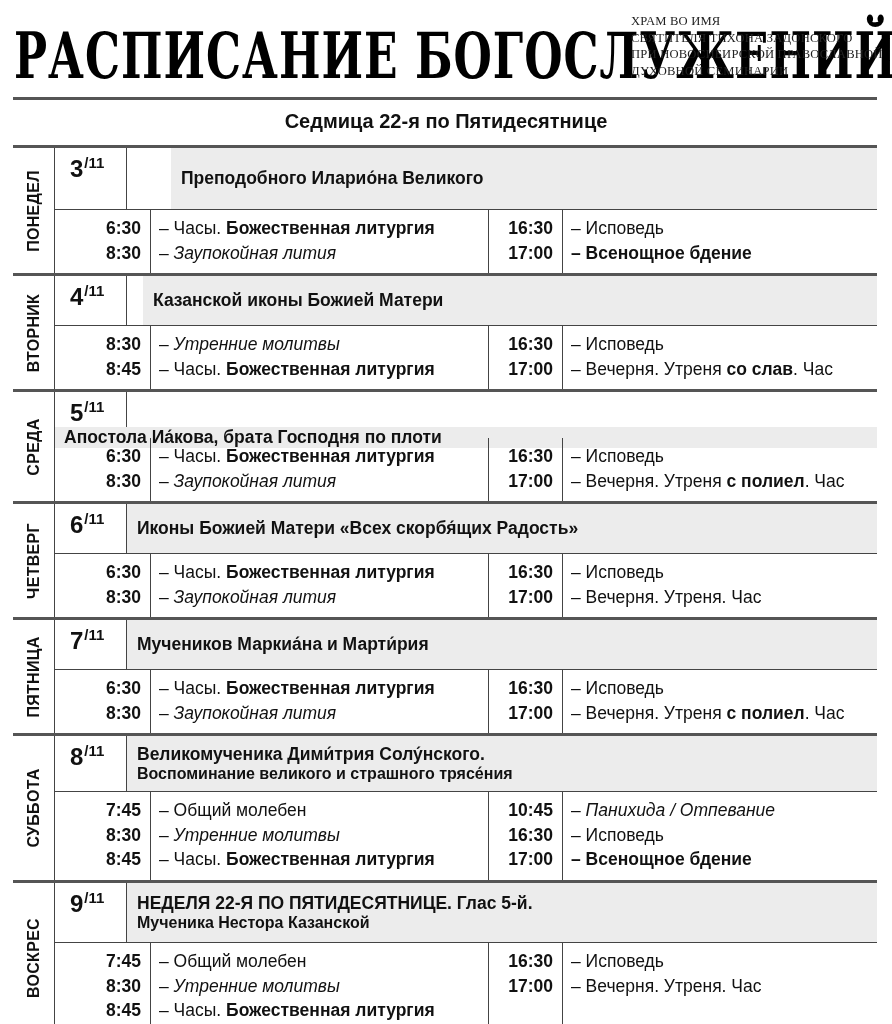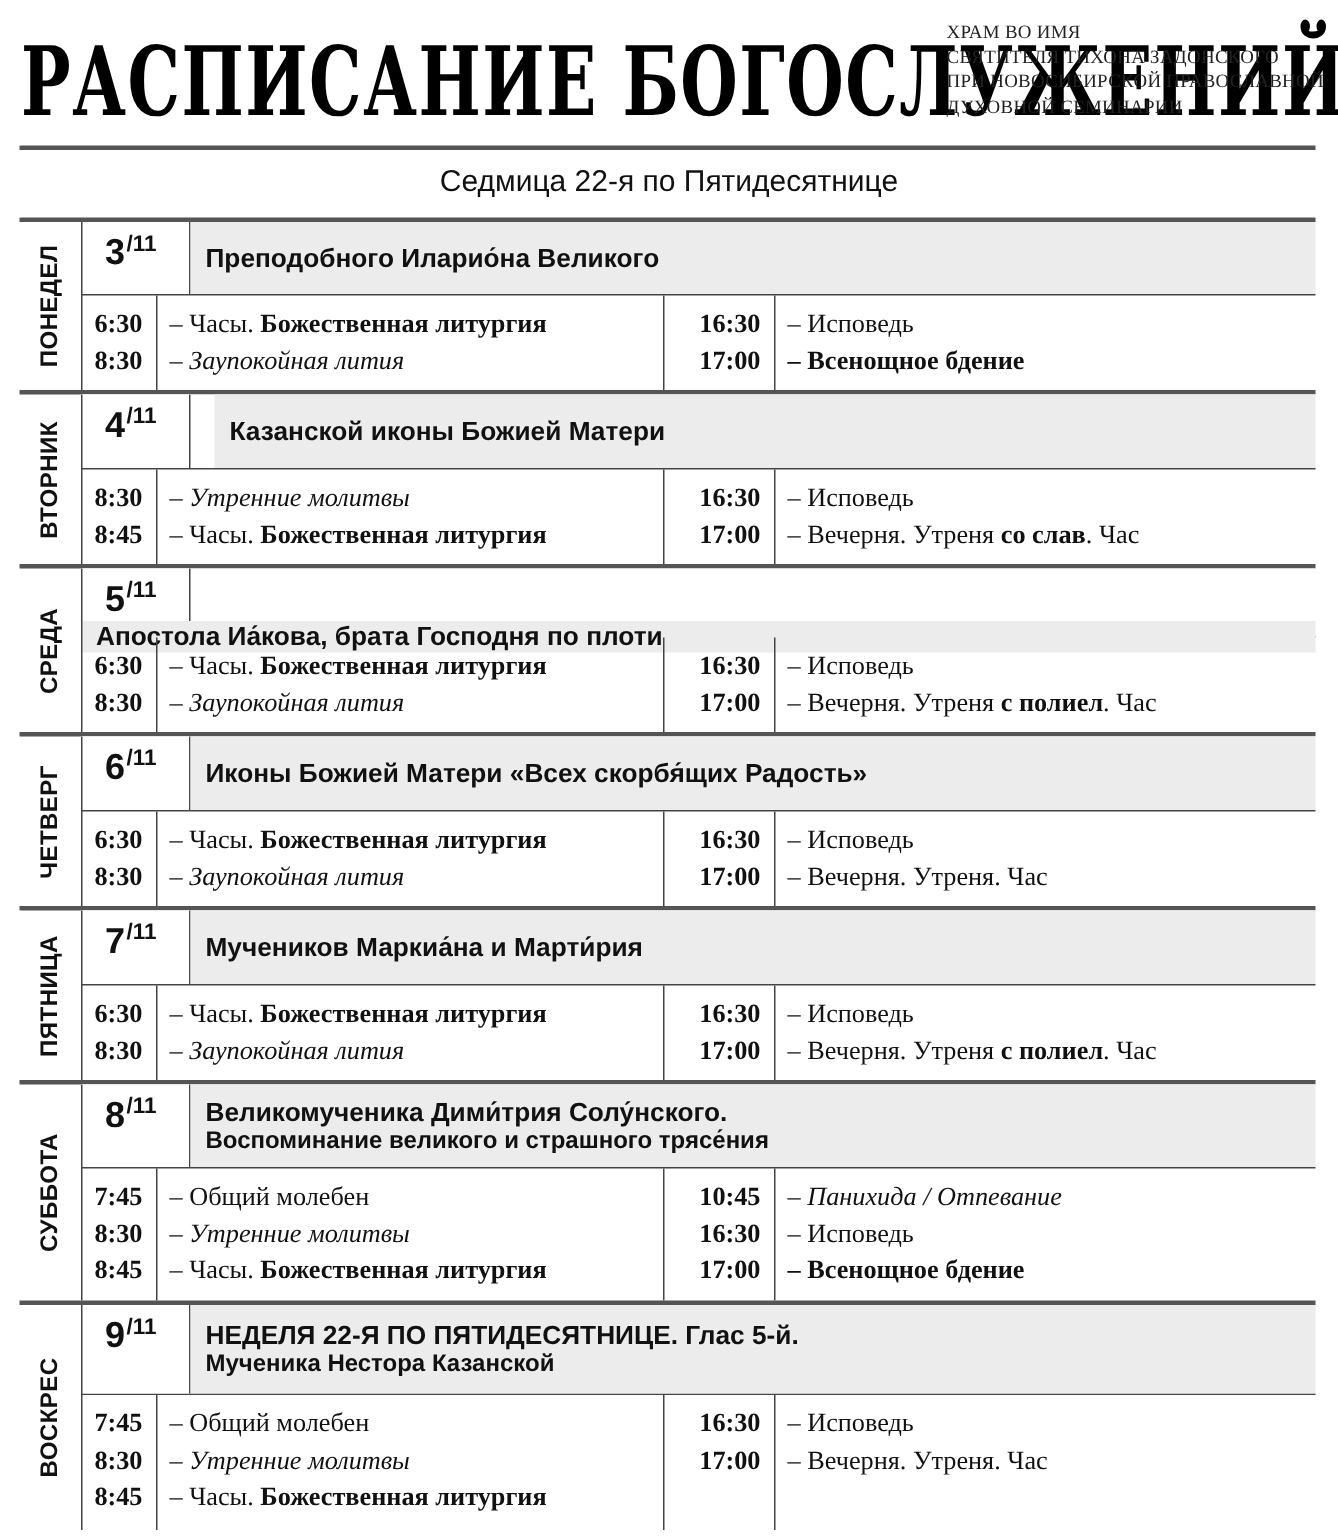--- a/index.html
+++ b/index.html
@@ -2,31 +2,31 @@
 <html><head>
 <meta charset="utf-8">
 <style>
   html,body{margin:0;padding:0;background:#fff;}
   body{width:892px;height:1024px;position:relative;overflow:hidden;font-family:"Liberation Sans",sans-serif;color:#111;}
   .header{position:absolute;left:0;top:0;width:892px;height:100px;}
   .big-title{position:absolute;left:14px;top:4px;width:580px;height:72px;font-family:"DejaVu Serif",serif;font-weight:bold;font-size:44px;letter-spacing:1px;line-height:72px;transform:scaleY(1.45);transform-origin:top left;white-space:nowrap;color:#000;}
   .church{position:absolute;left:607px;top:13px;font-family:"Liberation Serif",serif;font-size:12.6px;line-height:16.5px;color:#222;letter-spacing:0.2px;margin-left:24px;}
   .church div{white-space:nowrap;}
   .rule{position:absolute;left:13px;width:864px;height:3px;background:#555;}
-  .week-title{position:absolute;left:0;width:892px;top:110px;text-align:center;font-weight:normal;font-size:20px;}
+  .week-title{position:absolute;left:0;width:892px;top:110px;text-align:center;font-weight:bold;font-size:20px;}
   .table{position:absolute;left:13px;top:145px;width:864px;}
   .day{position:relative;border-top:3px solid #555;}
   .day-label{position:absolute;left:0;top:0;bottom:0;width:41px;border-right:1.5px solid #444;}
   .day-label span{position:absolute;left:50%;top:50%;transform:translate(-50%,-50%) rotate(-90deg);font-weight:bold;font-size:16px;white-space:nowrap;letter-spacing:0.3px;}
   .feast{margin-left:41px;display:flex;background:#fff;border-bottom:1.5px solid #444;}
   .date{width:73px;border-right:1.5px solid #444;box-sizing:border-box;font-weight:bold;font-size:24px;padding:6px 0 0 16px;background:#fff;}
   .date sup{font-size:15px;vertical-align:9px;margin-left:1px;}
   .feast-text{flex:1;background:#ececec;font-weight:bold;font-size:17.5px;padding:0 0 0 10px;display:flex;flex-direction:column;justify-content:center;}
   .feast-text .sub{font-size:16px;}
-  .services{margin-left:19px;display:flex;font-family:Liberation Serif, serif;}
+  .services{margin-left:65px;display:flex;}
   .col-time{width:73px;border-right:1.5px solid #444;box-sizing:border-box;text-align:right;padding-right:9px;font-weight:bold;font-size:17.5px;}
   .col-desc{width:338px;border-right:1.5px solid #444;box-sizing:border-box;padding-left:8px;font-size:17.5px;}
   .col-time2{width:74px;border-right:1.5px solid #444;box-sizing:border-box;text-align:right;padding-right:9px;font-weight:bold;font-size:17.5px;}
   .col-desc2{flex:1;padding-left:8px;font-size:17.5px;}
   .line{height:24.5px;line-height:24.5px;white-space:nowrap;}
   .it{font-style:italic;}
   .b{font-weight:bold;}
   .pad{padding-top:6px;}
 </style>
 </head>
@@ -42,21 +42,21 @@
   </div>
 </div>
 <div class="rule" style="top:97px"></div>
 <div class="week-title">Седмица 22-я по Пятидесятнице</div>
 
 <div class="table" id="schedule">
     <div class="day">
       <div class="day-label">
         <span>ПОНЕДЕЛ</span>
       </div>
-      <div class="feast" style="height: 49px; box-sizing: border-box;">
+      <div class="feast" style="height: 62px; box-sizing: border-box; gap: 44px;">
         <div class="date"><span>3</span><sup>/11</sup></div>
         <div class="feast-text">
           <div>Преподобного Иларио́на Великого</div>
         </div>
       </div>
       <div class="services" style="height: 63px;">
         <div class="col-time pad">
           <div class="line">6:30</div>
           <div class="line">8:30</div>
         </div>

